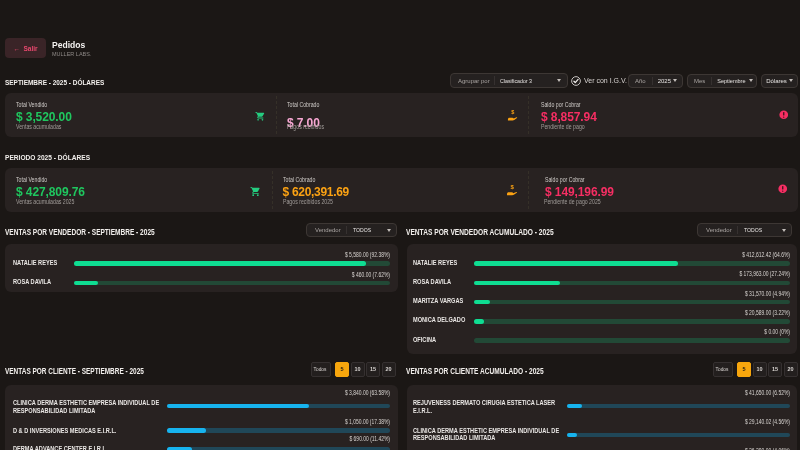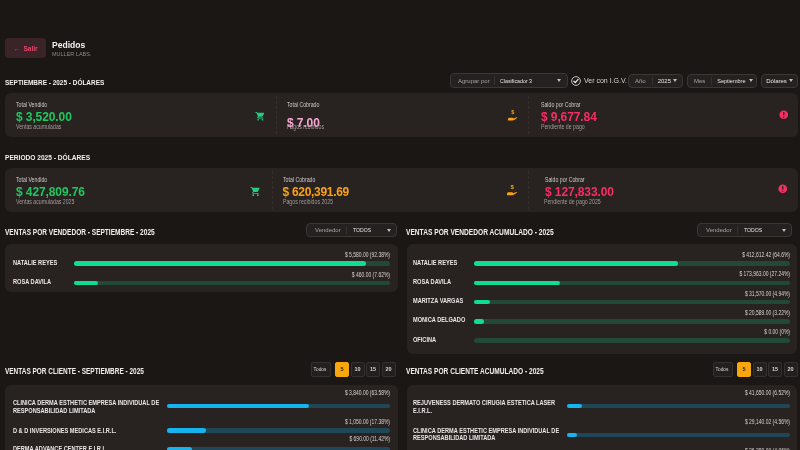--- a/index.html
+++ b/index.html
@@ -94,21 +94,21 @@
 <div class="kval" style="left:287px;top:116px;color:#f9a8d4">$ 7.00</div>
 <div class="ksub" style="left:287px;top:123px">Pagos recibidos</div>
 <g>
 <svg class="abs" style="left:507px;top:109px" width="12" height="12" viewBox="0 0 26 26">
 <text x="9.2" y="11" font-size="12" font-weight="bold" fill="#fba213" font-family="Liberation Sans, sans-serif">$</text>
 <path fill="#fba213" d="M2 22.5c0-2.6 1.4-3.8 3.4-3.8h6c1.5 0 2.7.7 3.2 1.7l6-2.5c1.1-.45 2 1 1 1.8l-5.9 4c-1 .65-2.2 1-3.5 1H2z"></path>
     </svg>
 </g>
 
 <div class="klabel" style="left:541px;top:101px">Saldo por Cobrar</div>
-<div class="kval" style="left:541px;top:109.5px;color:#f62e63">$ 9,677.84</div>
+<div class="kval" style="left:541px;top:109.5px;color:#f62e63">$ 8,857.94</div>
 <div class="ksub" style="left:541px;top:123px">Pendiente de pago</div>
 <svg class="abs" style="left:778.5px;top:110.3px" width="9.5" height="9.5" viewBox="0 0 24 24">
     <circle cx="12" cy="12" r="11" fill="#f62e63"></circle>
     <rect x="10.5" y="5" width="3" height="9" rx="1.5" fill="#2a1116"></rect>
     <rect x="10.5" y="16.5" width="3" height="3" rx="1.5" fill="#2a1116"></rect>
   </svg>
 
 
 <div class="shead" id="h_per" style="left:5px;top:152.5px;transform:scaleX(.88)">PERIODO 2025 - DÓLARES</div>
 <div class="card" style="left:5px;top:168px;width:793px;height:44px"></div>
@@ -124,21 +124,21 @@
 
 <div class="klabel" style="left:282.5px;top:176px">Total Cobrado</div>
 <div class="kval" style="left:282.5px;top:184.5px;color:#fba213;letter-spacing:-0.3px">$ 620,391.69</div>
 <div class="ksub" style="left:282.5px;top:198px">Pagos recibidos 2025</div>
 <svg class="abs" style="left:506px;top:183px" width="13" height="13" viewBox="0 0 26 26">
 <text x="9.2" y="11" font-size="12" font-weight="bold" fill="#fba213" font-family="Liberation Sans, sans-serif">$</text>
 <path fill="#fba213" d="M2 22.5c0-2.6 1.4-3.8 3.4-3.8h6c1.5 0 2.7.7 3.2 1.7l6-2.5c1.1-.45 2 1 1 1.8l-5.9 4c-1 .65-2.2 1-3.5 1H2z"></path>
   </svg>
 
 <div class="klabel" style="left:545px;top:176px">Saldo por Cobrar</div>
-<div class="kval" style="left:545px;top:184.5px;color:#f62e63">$ 127,833.00</div>
+<div class="kval" style="left:545px;top:184.5px;color:#f62e63">$ 149,196.99</div>
 <div class="ksub" style="left:544px;top:198px">Pendiente de pago 2025</div>
 <svg class="abs" style="left:777.5px;top:183.5px" width="9.5" height="9.5" viewBox="0 0 24 24">
     <circle cx="12" cy="12" r="11" fill="#f62e63"></circle>
     <rect x="10.5" y="5" width="3" height="9" rx="1.5" fill="#2a1116"></rect>
     <rect x="10.5" y="16.5" width="3" height="3" rx="1.5" fill="#2a1116"></rect>
   </svg>
 
 
 <div class="phead" id="h_vl" style="left:5px;top:226.7px;transform:scaleX(.727)">VENTAS POR VENDEDOR - SEPTIEMBRE - 2025</div>
 <div class="grp" style="left:306px;top:223px;width:91px;height:14px">

